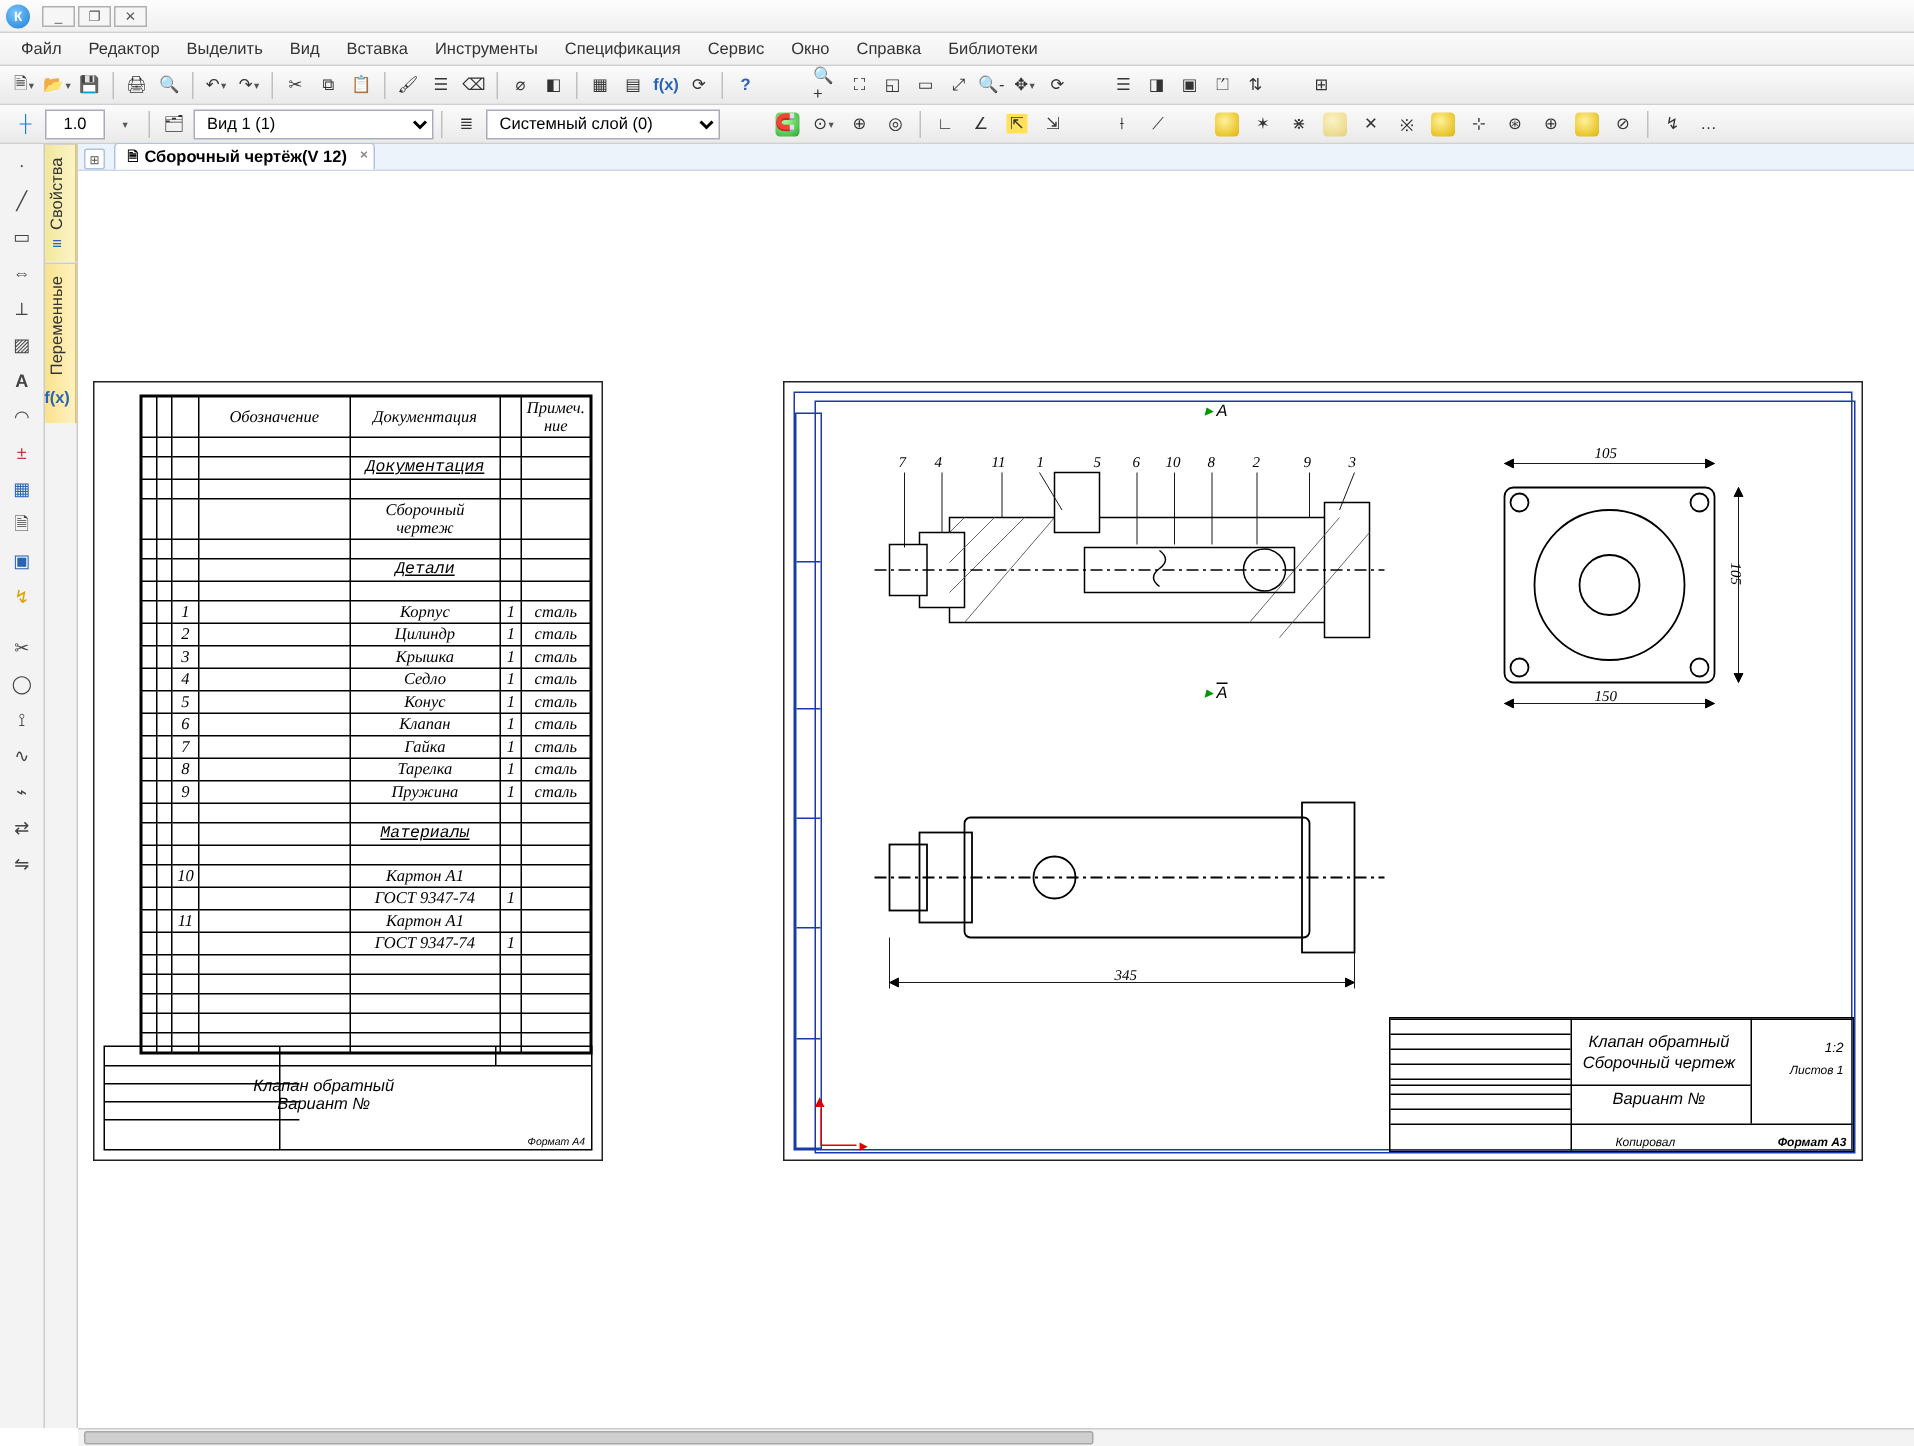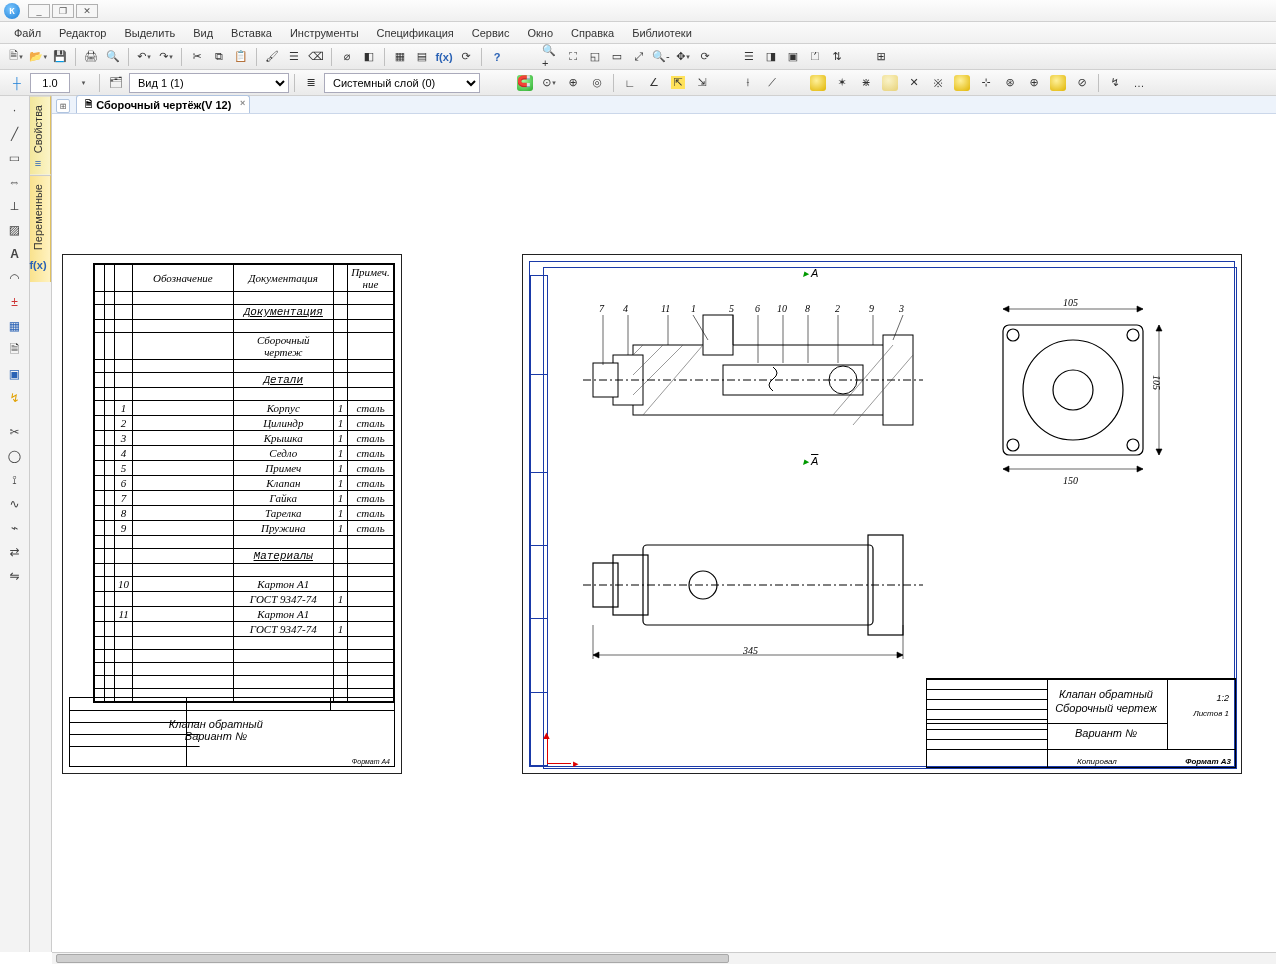--- a/index.html
+++ b/index.html
@@ -413,21 +413,21 @@
                     <td></td>
                     <td>Седло</td>
                     <td>1</td>
                     <td>сталь</td>
                   </tr>
               <tr>
                     <td></td>
                     <td></td>
                     <td>5</td>
                     <td></td>
-                    <td>Примеч</td>
+                    <td>Конус</td>
                     <td>1</td>
                     <td>сталь</td>
                   </tr>
               <tr>
                     <td></td>
                     <td></td>
                     <td>6</td>
                     <td></td>
                     <td>Клапан</td>
                     <td>1</td>
@@ -682,21 +682,21 @@
                 <line x1="30" y1="14" x2="170" y2="14"></line>
                   <path d="M30 14 l6 -3 v6 z M170 14 l-6 -3 v6 z" fill="#000"></path>
                 <line x1="186" y1="30" x2="186" y2="160"></line>
                   <path d="M186 30 l-3 6 h6 z M186 160 l-3 -6 h6 z" fill="#000"></path>
                 <line x1="30" y1="174" x2="170" y2="174"></line>
                   <path d="M30 174 l6 -3 v6 z M170 174 l-6 -3 v6 z" fill="#000"></path>
               </g>
             </svg>
             <div class="dim" style="left:90px; top:2px;">105</div>
             <div class="dim" style="left:178px; top:80px; writing-mode:vertical-rl;">105</div>
-            <div class="dim" style="left:90px; top:180px;">150</div>
+            <div class="dim" style="left:90px; top:164px;">150</div>
           </div>
 
 
           <div class="asm-tb">
             <div class="cells"></div>
             <div class="name">
               <span>Клапан обратный</span><br>
               <span>Сборочный чертеж</span>
             </div>
             <div class="var">Вариант №</div>

